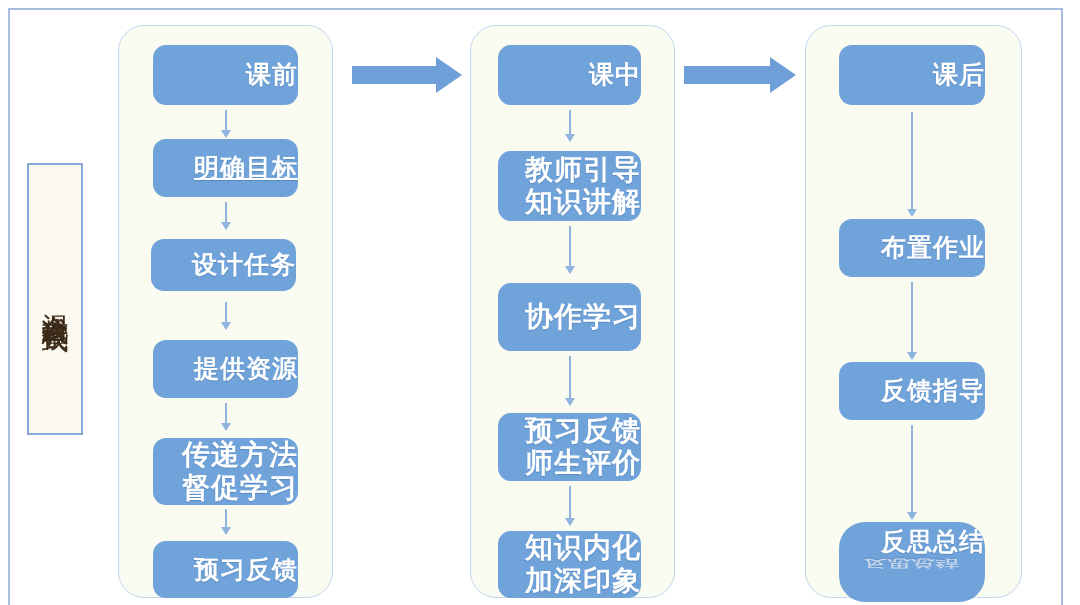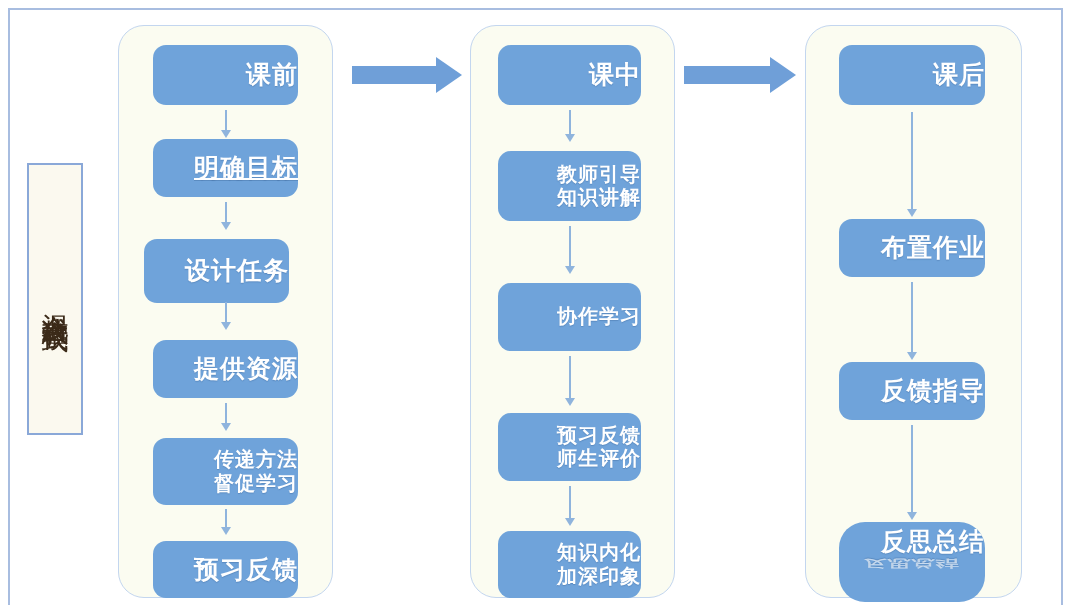--- a/index.html
+++ b/index.html
@@ -73,21 +73,21 @@
     color:#ffffff;
     font-size:25px;
     font-weight:700;
     letter-spacing:1px;
     line-height:1.18;
     text-align:center;
     text-shadow:0 1px 1px rgba(40,80,130,.28);
     font-family:"DejaVu Sans","Liberation Sans",sans-serif;
   }
   .node .ln{display:block;}
-  .node.two-line{font-size:20px;line-height:1.16;}
+  .node.two-line{font-size:28px;line-height:1.16;}
 
   
   .varrow{
     position:absolute;
     width:16px;
   }
   .varrow .shaft{
     position:absolute;
     left:7px;top:0;
     width:1.6px;
@@ -172,21 +172,21 @@
 
   <div class="node" style="left:153px;top:139px;width:145px;height:58px;text-decoration:underline;">
     <span class="ln">明确目标</span>
   </div>
 
   <div class="varrow" style="left:218px;top:202px;height:28px;">
     <div class="shaft"></div>
     <div class="head"></div>
   </div>
 
-  <div class="node" style="left:144px;top:239px;width:145px;height:64px;">
+  <div class="node" style="left:151px;top:239px;width:145px;height:52px;">
     <span class="ln">设计任务</span>
   </div>
 
   <div class="varrow" style="left:218px;top:302px;height:28px;">
     <div class="shaft"></div>
     <div class="head"></div>
   </div>
 
   <div class="node" style="left:153px;top:340px;width:145px;height:58px;">
     <span class="ln">提供资源</span>

